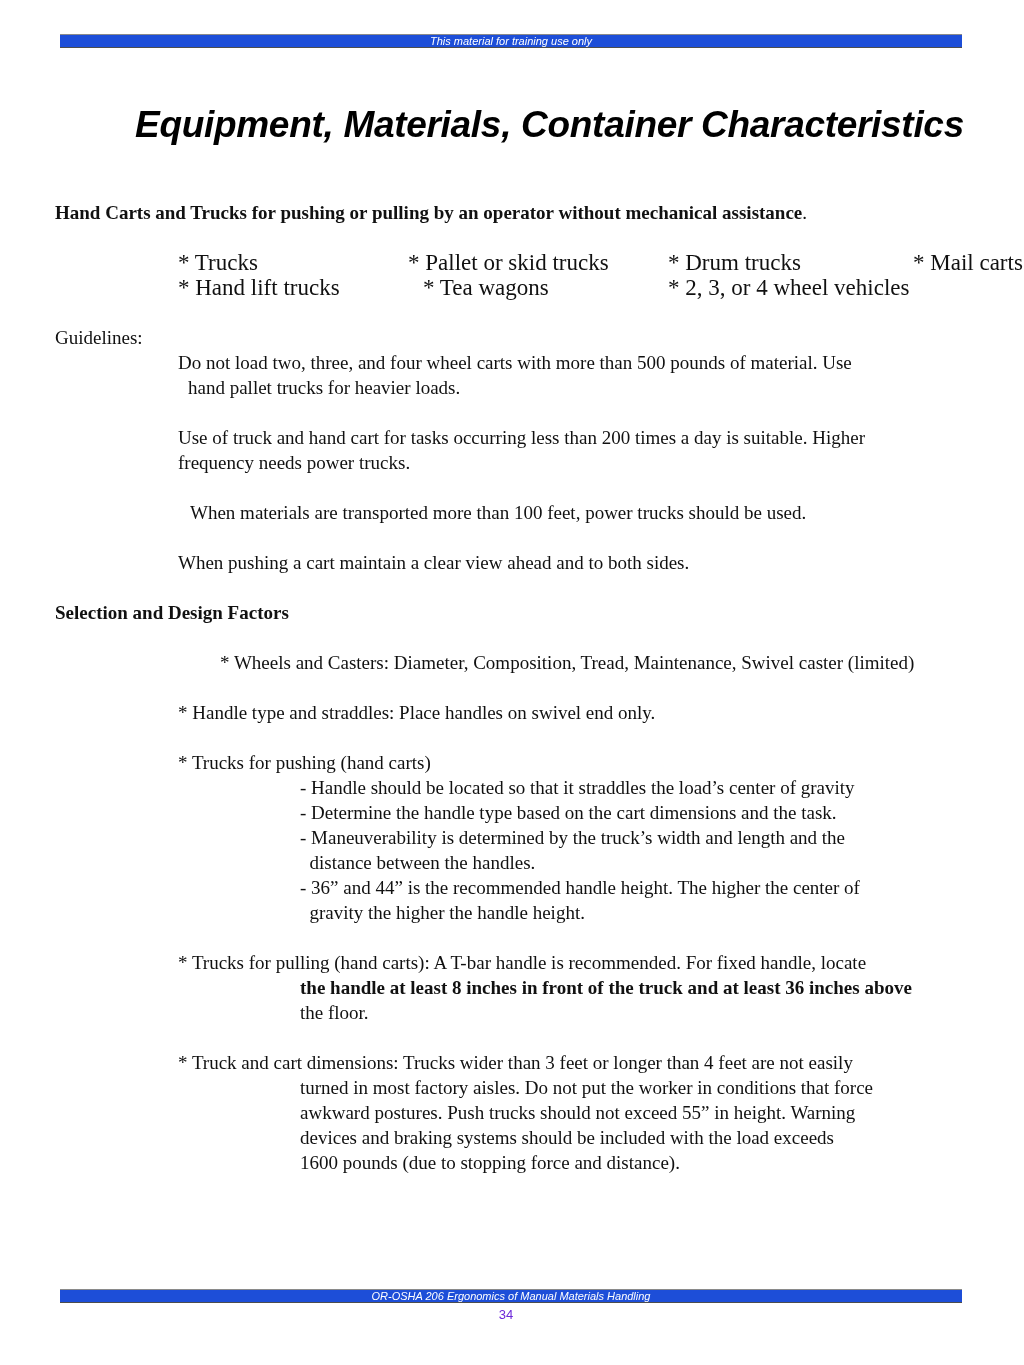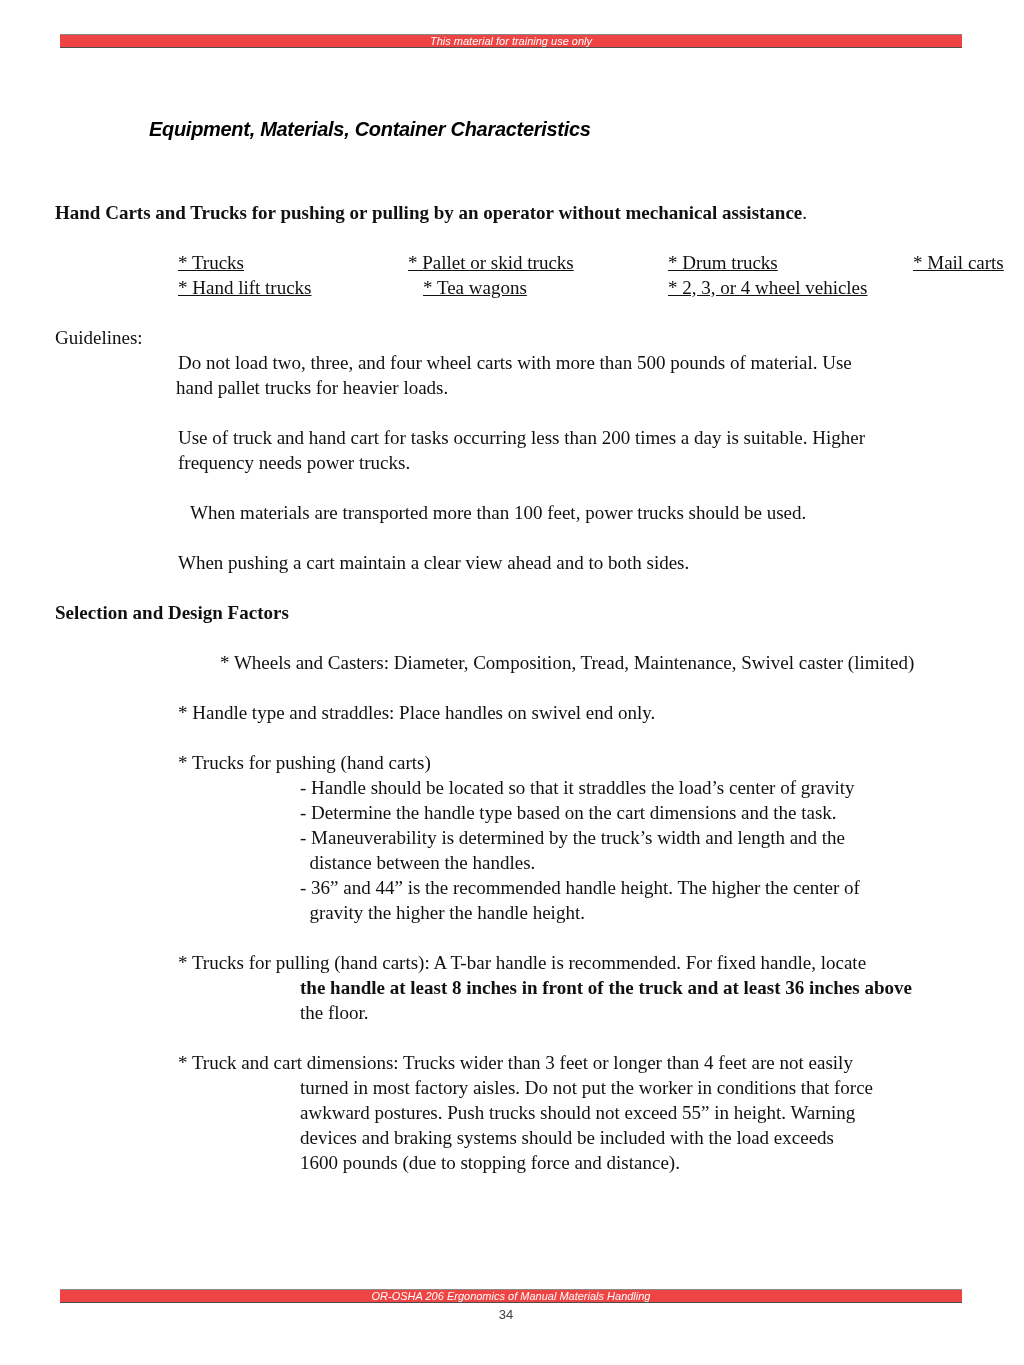--- a/index.html
+++ b/index.html
@@ -13,63 +13,63 @@
       position: relative;
       overflow: hidden;
       color: #111111;
       font-family: "Liberation Serif", "DejaVu Serif", serif;
     }
     .bar {
       position: absolute;
       left: 60px;
       width: 902px;
       height: 14px;
-      background: #ef4444;
+      background: #1d4ed8;
       border-top: 1px solid #8a8a8a;
       border-bottom: 1px solid #4d4d4d;
       box-sizing: border-box;
       color: #ffffff;
       font-family: "Liberation Sans", "DejaVu Sans", sans-serif;
       font-style: italic;
       font-size: 11px;
       line-height: 12px;
       text-align: center;
     }
     .header-bar { top: 34px; }
     .footer-bar { top: 1289px; }
     .page-number {
       position: absolute;
       top: 1307px;
       left: 0;
       width: 1012px;
       text-align: center;
       font-family: "Liberation Sans", "DejaVu Sans", sans-serif;
       font-size: 13px;
-      color: #404040;
+      color: #6d28d9;
     }
     .title {
       position: absolute;
       top: 104px;
       left: 135px;
-      margin: 14px;
+      margin: 0;
       font-family: "Liberation Sans", "DejaVu Sans", sans-serif;
       font-weight: bold;
       font-style: italic;
-      font-size: 20px;
+      font-size: 37px;
       letter-spacing: -0.3px;
       color: #000;
     }
     .text {
       position: absolute;
       font-size: 19px;
       line-height: 25px;
       white-space: nowrap;
     }
     .bold { font-weight: bold; text-align: center; }
-    .col { position: absolute; white-space: nowrap; font-size: 19px; line-height: 25px; text-decoration: underline; }
+    .col { position: absolute; white-space: nowrap; font-size: 23px; line-height: 25px; }
   </style>
 </head>
 <body>
 
 <div class="bar header-bar">This material for training use only</div>
 
 <h1 class="title">Equipment, Materials, Container Characteristics</h1>
 
 <div class="text" style="top:200px; left:55px;"><span class="bold">Hand Carts and Trucks for pushing or pulling by an operator without mechanical assistance</span><span>.</span></div>
 
@@ -80,21 +80,21 @@
   <span class="col" style="top:250px; left:913px;">* Mail carts</span>
   <span class="col" style="top:275px; left:178px;">* Hand lift trucks</span>
   <span class="col" style="top:275px; left:423px;">* Tea wagons</span>
   <span class="col" style="top:275px; left:668px;">* 2, 3, or 4 wheel vehicles</span>
 </div>
 
 <div class="text" style="top:325px; left:55px;">Guidelines:</div>
 
 <div>
   <div class="text" style="top:350px; left:178px;">Do not load two, three, and four wheel carts with more than 500 pounds of material.  Use</div>
-  <div class="text" style="top:375px; left:176px;font-family:Liberation Serif, serif;">hand pallet trucks for heavier loads.</div>
+  <div class="text" style="top:375px; left:188px;font-family:Liberation Serif, serif;">hand pallet trucks for heavier loads.</div>
 </div>
 <div>
   <div class="text" style="top:425px; left:178px;">Use of truck and hand cart for tasks occurring less than 200 times a day is suitable.  Higher</div>
   <div class="text" style="top:450px; left:178px;">frequency needs power trucks.</div>
 </div>
 <div>
   <div class="text" style="top:500px; left:178px;margin-left:12px;">When materials are transported more than 100 feet, power trucks should be used.</div>
 </div>
 <div>
   <div class="text" style="top:550px; left:178px;">When pushing a cart maintain a clear view ahead and to both sides.</div>

